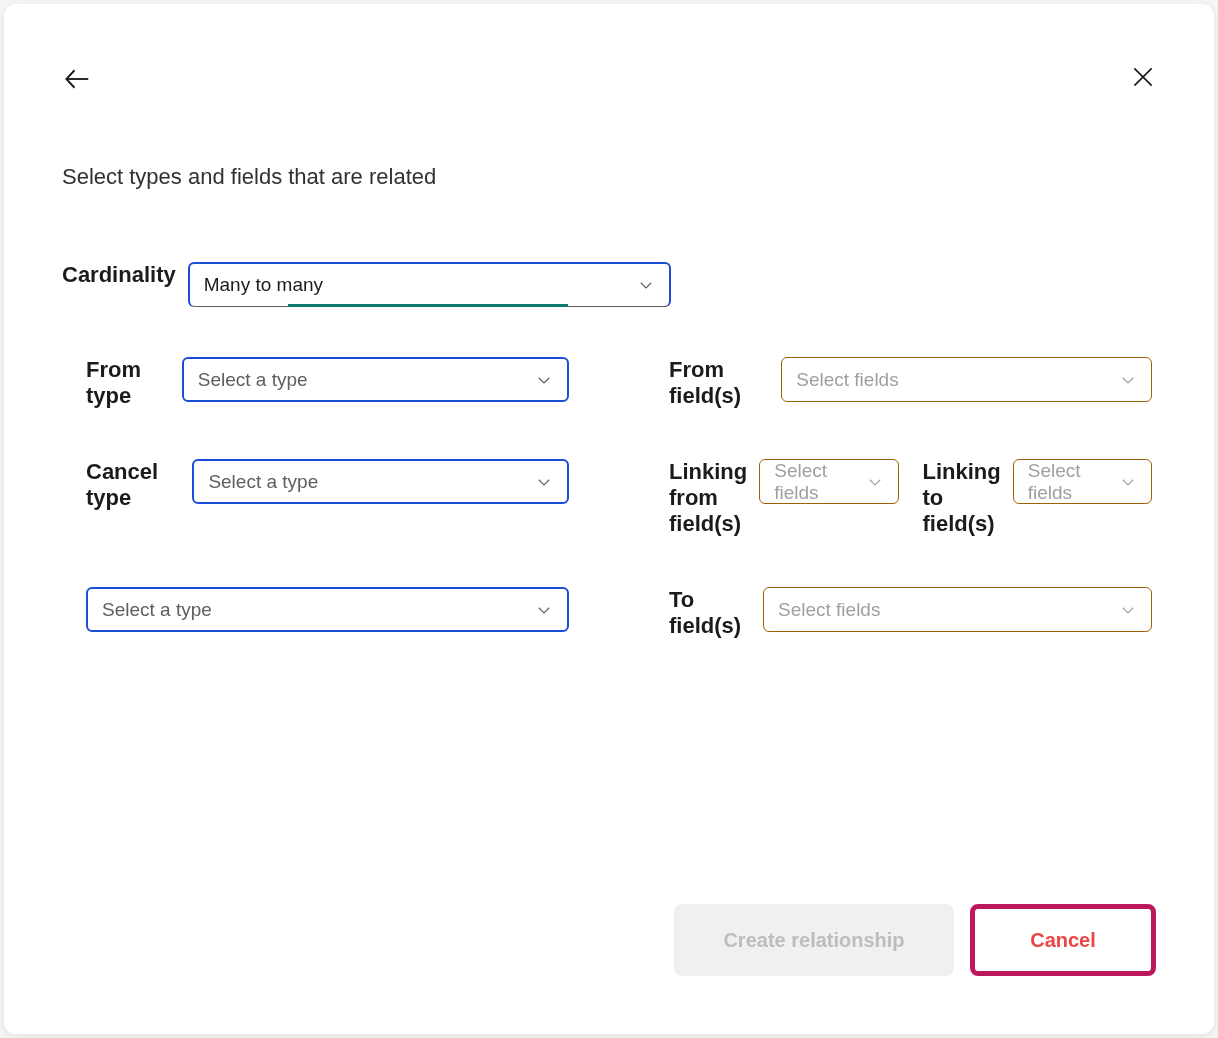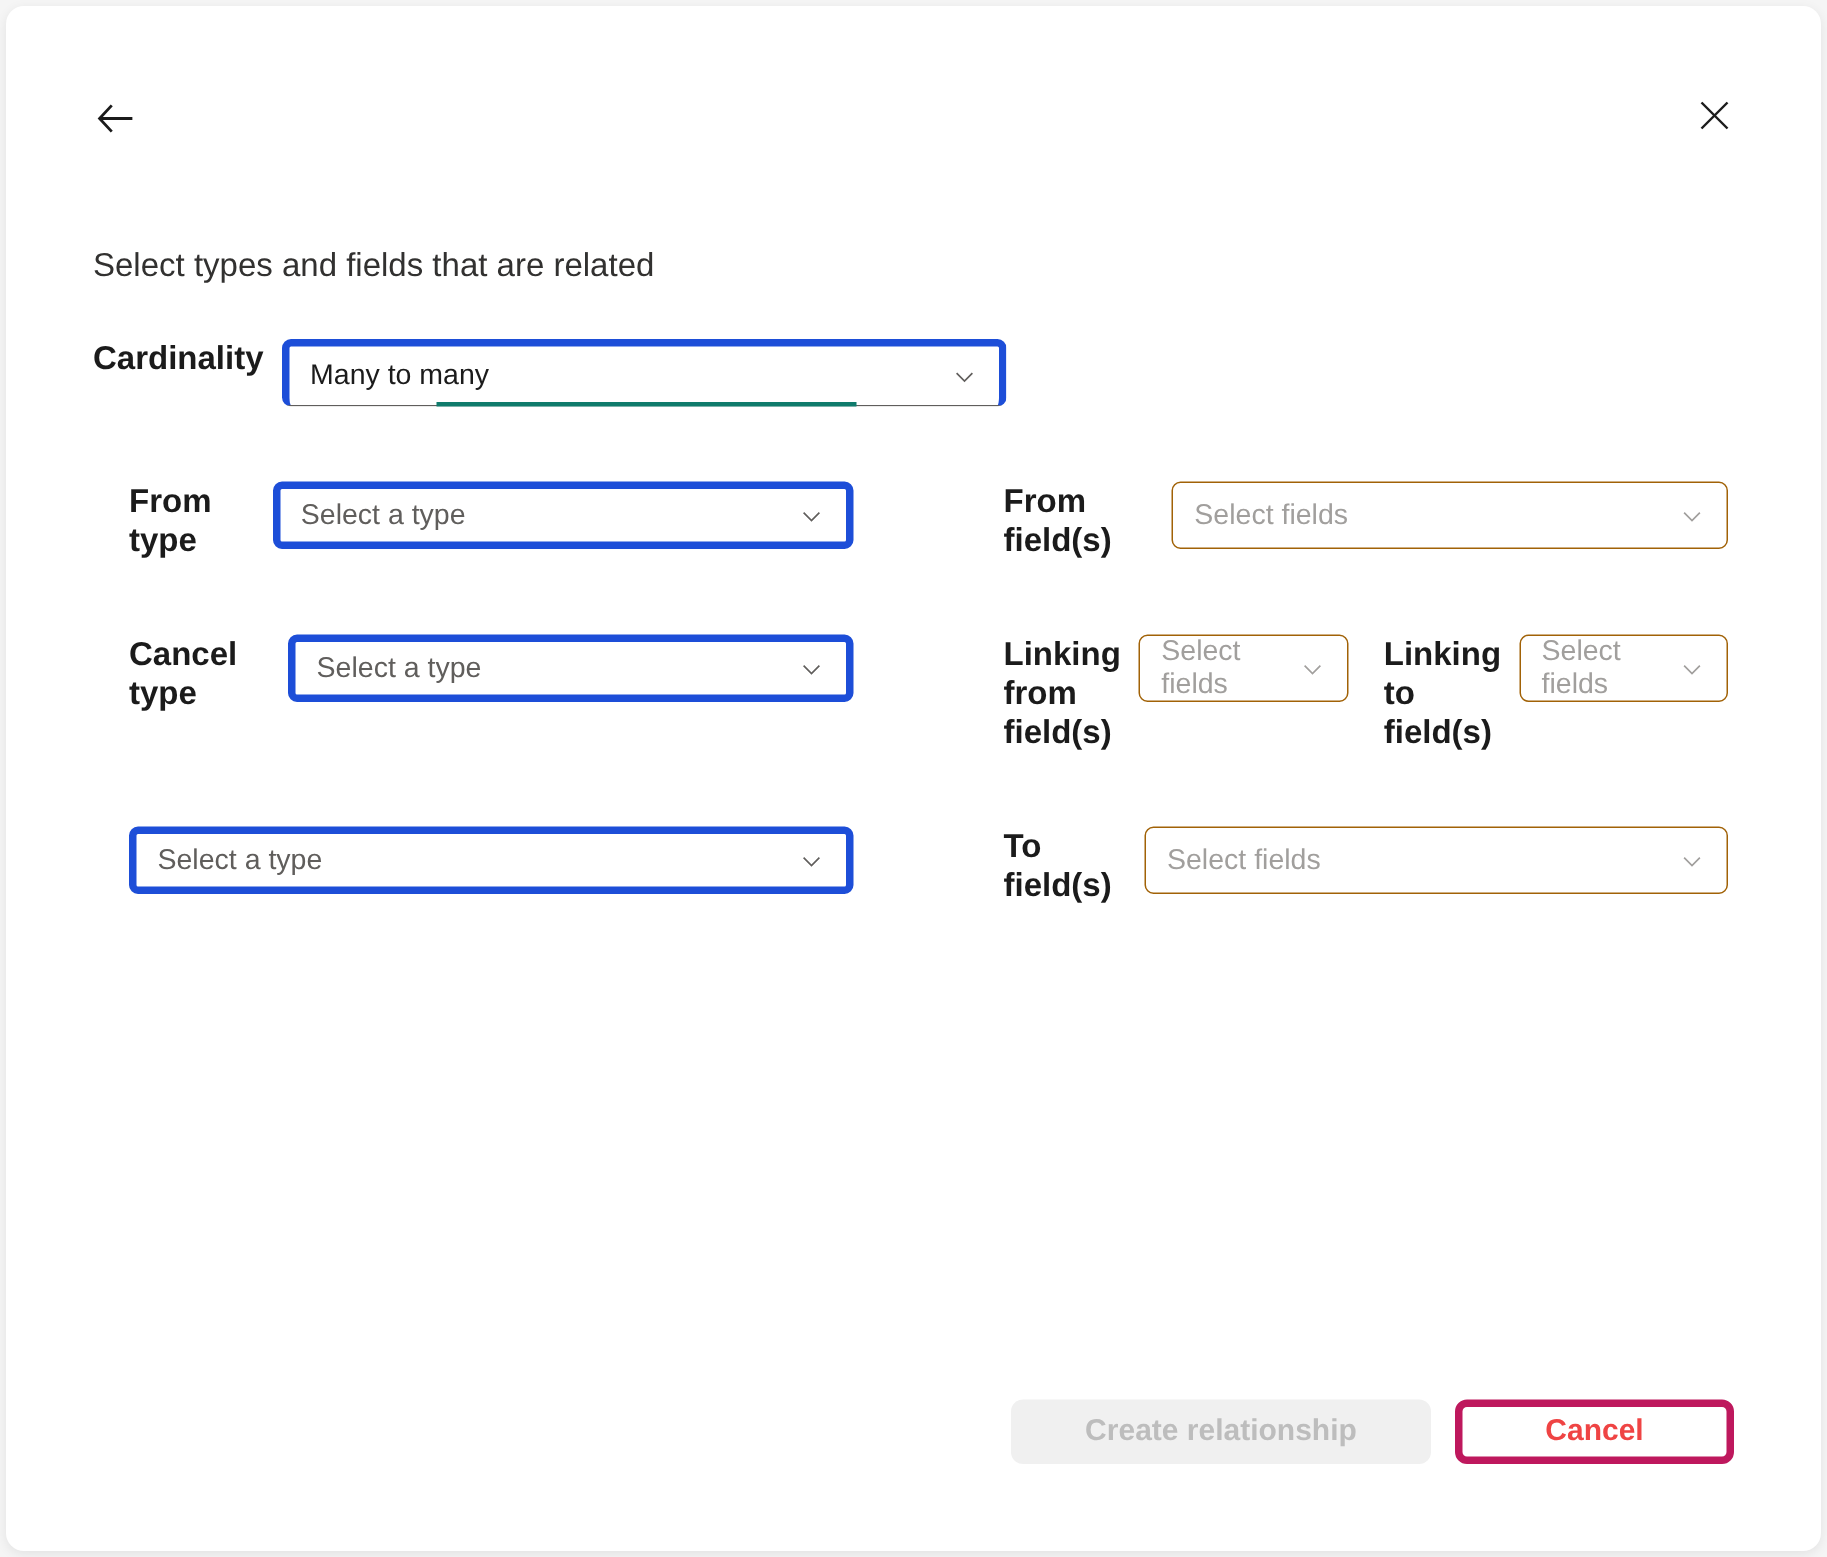--- a/index.html
+++ b/index.html
@@ -50,21 +50,21 @@
     
     .title {
       font-size: 34px;
       font-weight: 700;
       color: #1b1b1b;
     }
     
     .subtitle {
       font-size: 22px;
       color: #323130;
-      margin-bottom: 36px;
+      margin-bottom: 72px;
     }
     
     .form-section {
       margin-bottom: 50px;
     }
     
     .form-row {
       display: flex;
       gap: 100px;
       margin-bottom: 50px;
@@ -79,21 +79,21 @@
     .form-label {
       font-size: 22px;
       font-weight: 700;
       color: #1b1b1b;
     }
     
     .select-container {
       position: relative;
       width: 483px;
       height: 45px;
-      border: 5px solid #1d4ed8;
+      border: 2px solid #1d4ed8;
       border-radius: 6px;
       background: #ffffff;
       display: flex;
       align-items: center;
       padding: 0 14px;
       cursor: pointer;
     }
     
     .select-container.accent {
       border-bottom: 1px solid #605e5c;
@@ -137,21 +137,21 @@
     
     .footer {
       position: absolute;
       bottom: 58px;
       right: 58px;
       display: flex;
       gap: 16px;
     }
     
     .btn {
-      height: 43px;
+      height: 72px;
       padding: 0 28px;
       border-radius: 8px;
       font-size: 20px;
       font-weight: 600;
       cursor: pointer;
       display: flex;
       align-items: center;
       justify-content: center;
       border: none;
     }

